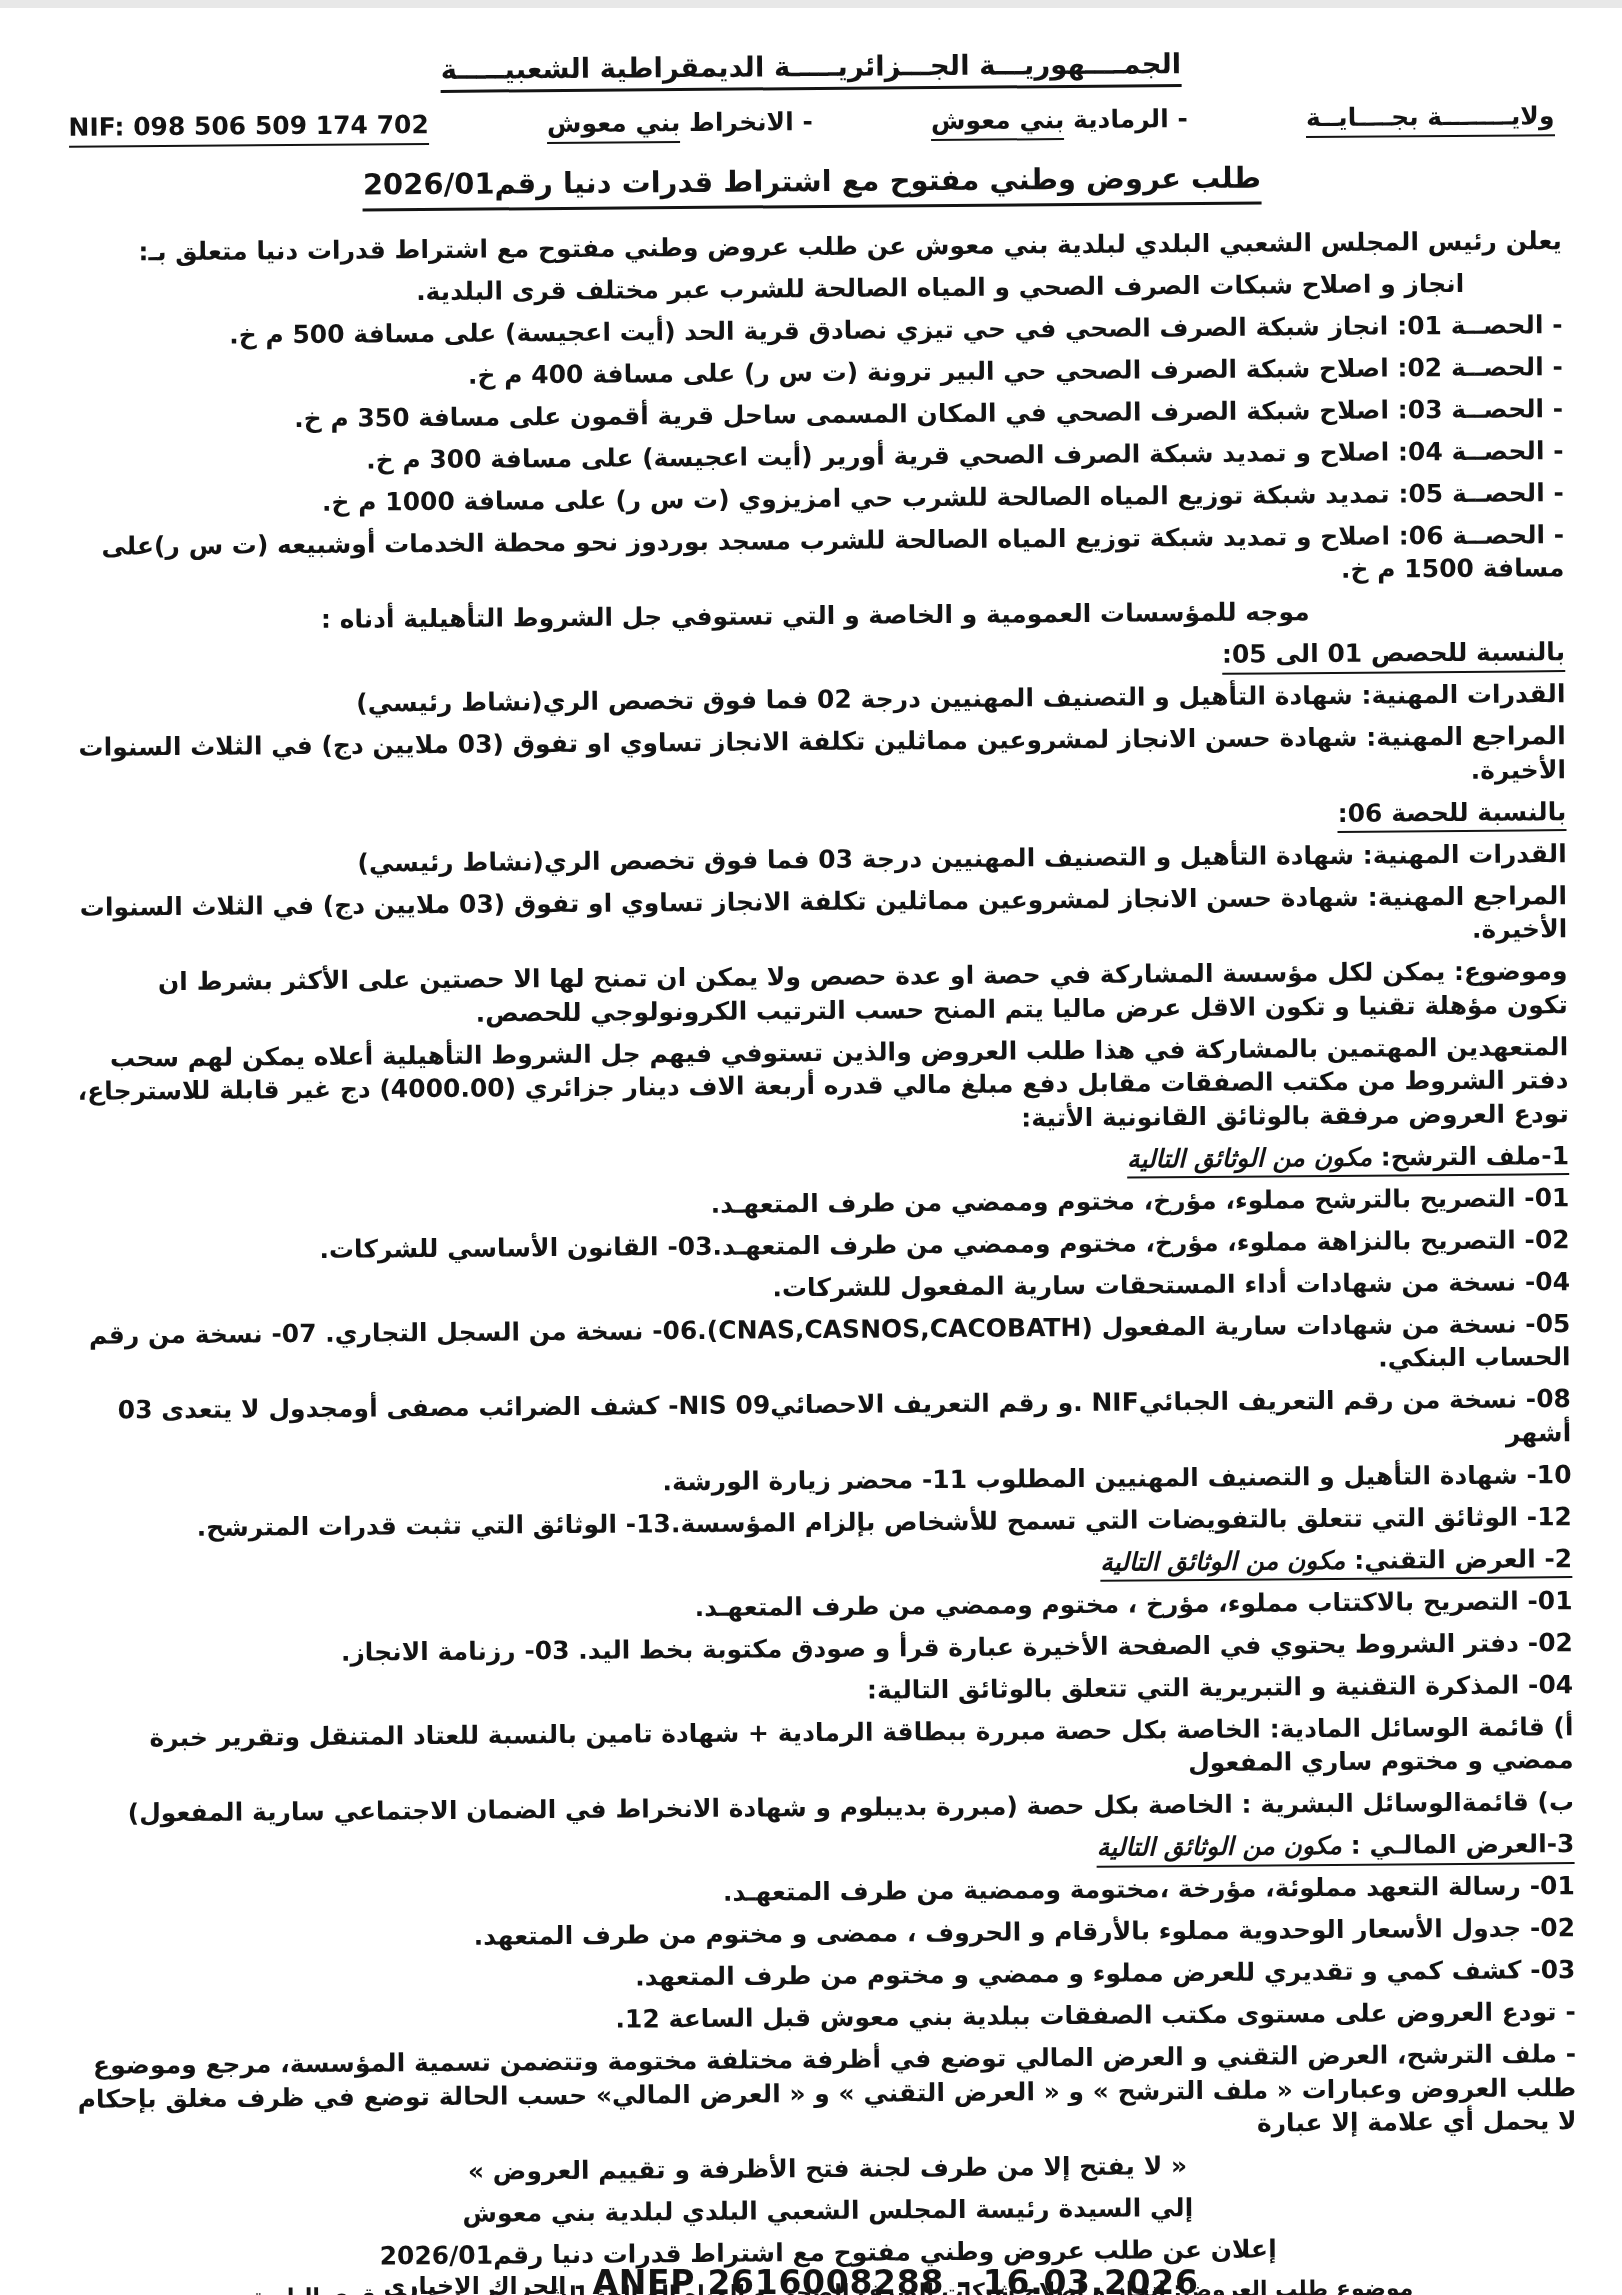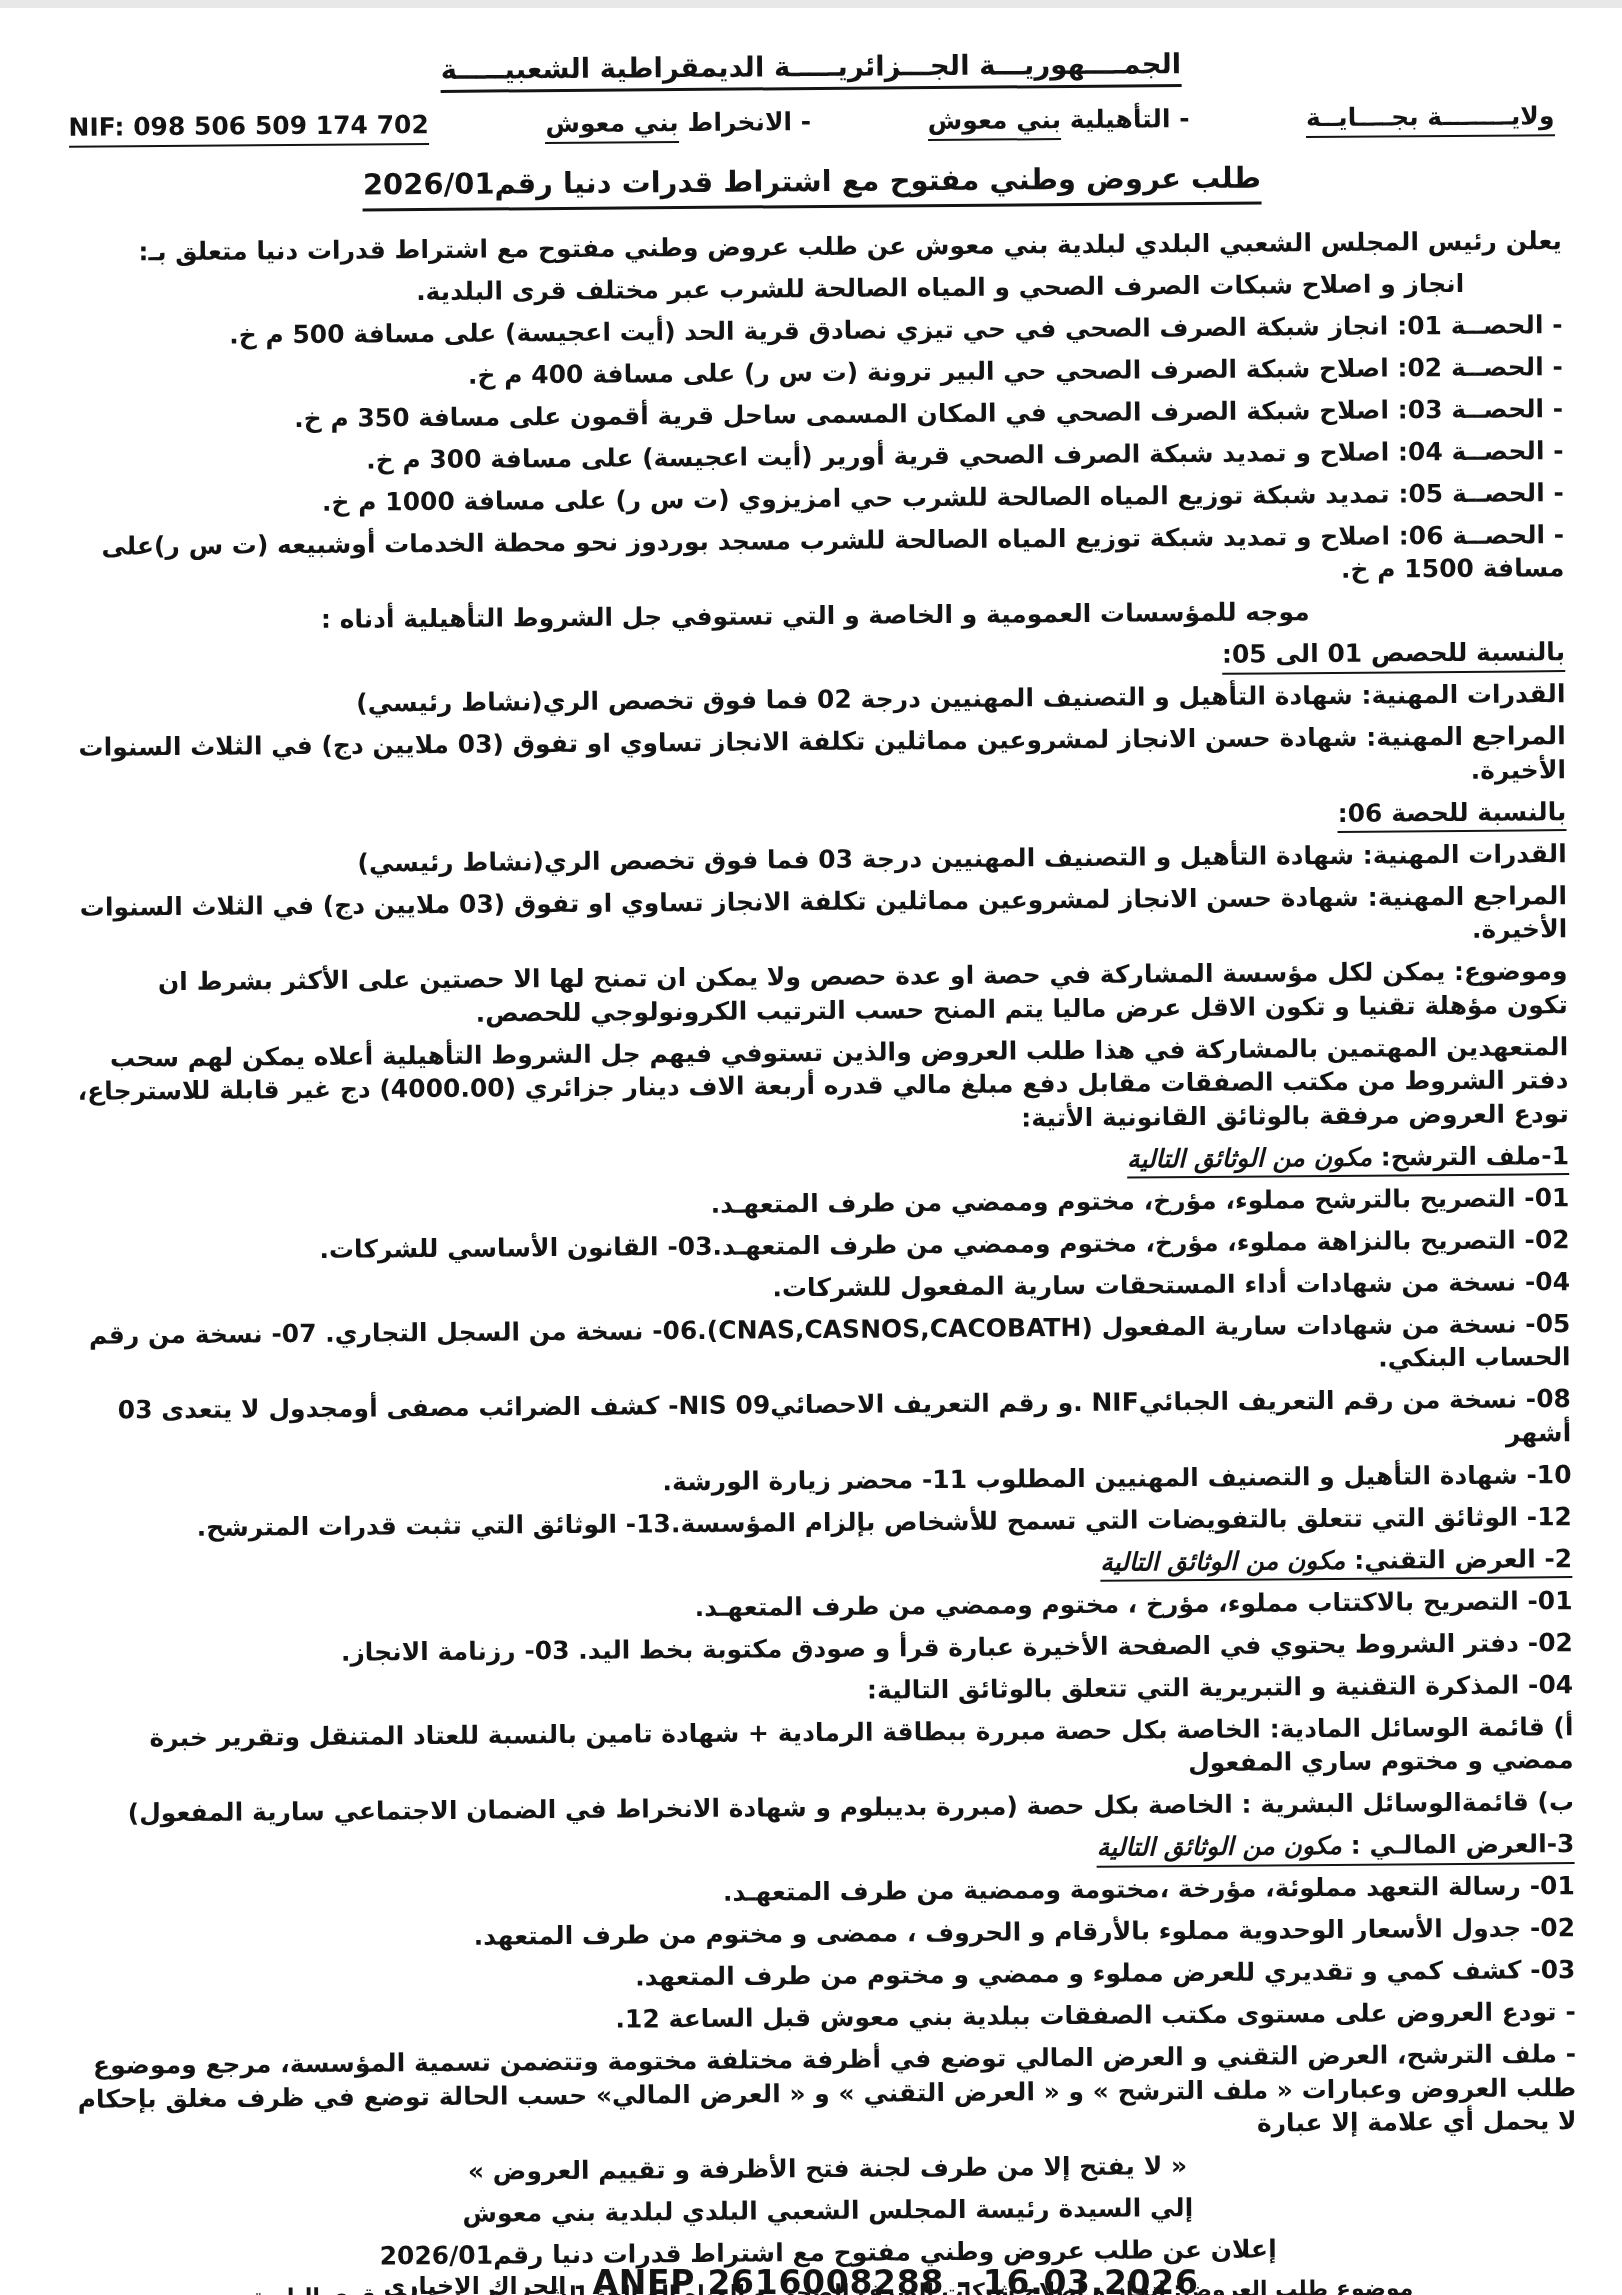--- a/index.html
+++ b/index.html
@@ -53,21 +53,21 @@
 
 <div class="page">
   <div class="content">
 
     <div class="republic-wrap">
       <span class="republic">الجمــــهوريـــة الجـــزائريـــــة الديمقراطية الشعبيـــــة</span>
     </div>
 
     <div class="hrow">
       <span class="item hname">ولايــــــــة بجــــايــة</span>
-      <span class="item"><span>- التأهيلية </span><span class="hname">بني معوش</span></span>
+      <span class="item"><span>- الرمادية </span><span class="hname">بني معوش</span></span>
       <span class="item"><span>- الانخراط </span><span class="hname">بني معوش</span></span>
       <span class="item nif">NIF: 098 506 509 174 702</span>
     </div>
 
     <div class="title-wrap">
       <span class="doc-title">طلب عروض وطني مفتوح مع اشتراط قدرات دنيا رقم2026/01</span>
     </div>
 
     <p>يعلن رئيس المجلس الشعبي البلدي لبلدية بني معوش عن طلب عروض وطني مفتوح مع اشتراط قدرات دنيا متعلق بـ:</p>
     <p class="indent">انجاز و اصلاح شبكات الصرف الصحي و المياه الصالحة للشرب عبر مختلف قرى البلدية.</p>

